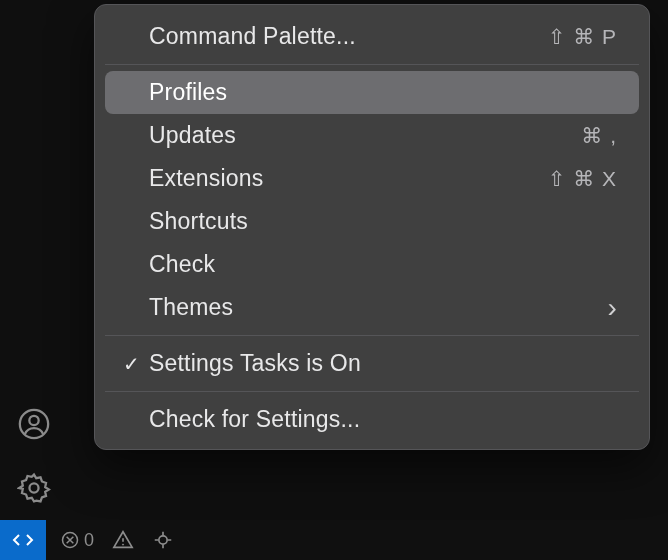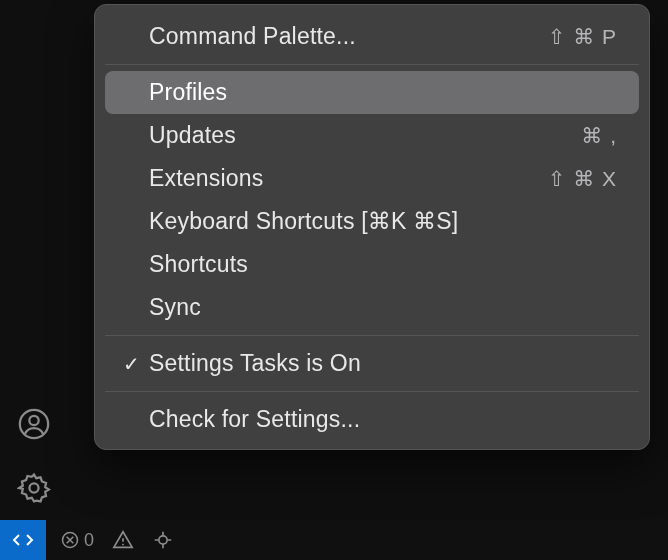--- a/index.html
+++ b/index.html
@@ -95,29 +95,30 @@
         <span class="label">Updates</span>
         <span class="shortcut">⌘ ,</span>
       </div>
       <div class="menu-item">
         <span class="check"></span>
         <span class="label">Extensions</span>
         <span class="shortcut">⇧ ⌘ X</span>
       </div>
       <div class="menu-item">
         <span class="check"></span>
-        <span class="label">Keyboard Shortcuts [⌘K ⌘S]</span>
-      </div>
-      <div class="menu-item">
-        <span class="check"></span>
         <span class="label">Shortcuts</span>
       </div>
       <div class="menu-item">
         <span class="check"></span>
-        <span class="label">Sync</span>
+        <span class="label">Check</span>
+      </div>
+      <div class="menu-item">
+        <span class="check"></span>
+        <span class="label">Themes</span>
+        <span class="submenu-arrow">›</span>
       </div>
       <div class="menu-sep"></div>
       <div class="menu-item">
         <span class="check">✓</span>
         <span class="label">Settings Tasks is On</span>
       </div>
       <div class="menu-sep"></div>
       <div class="menu-item">
         <span class="check"></span>
         <span class="label">Check for Settings...</span>

